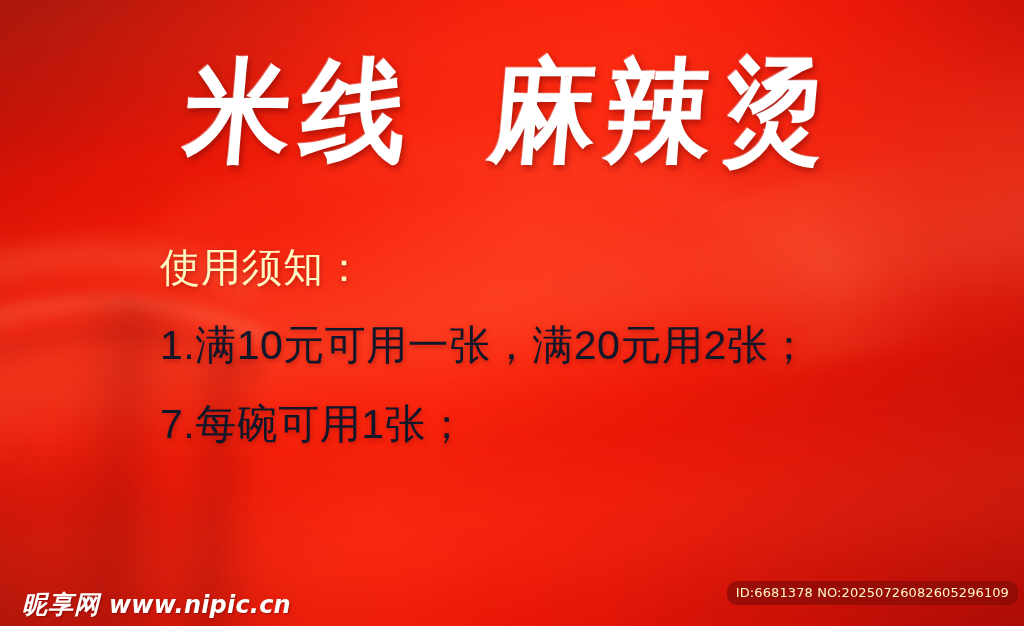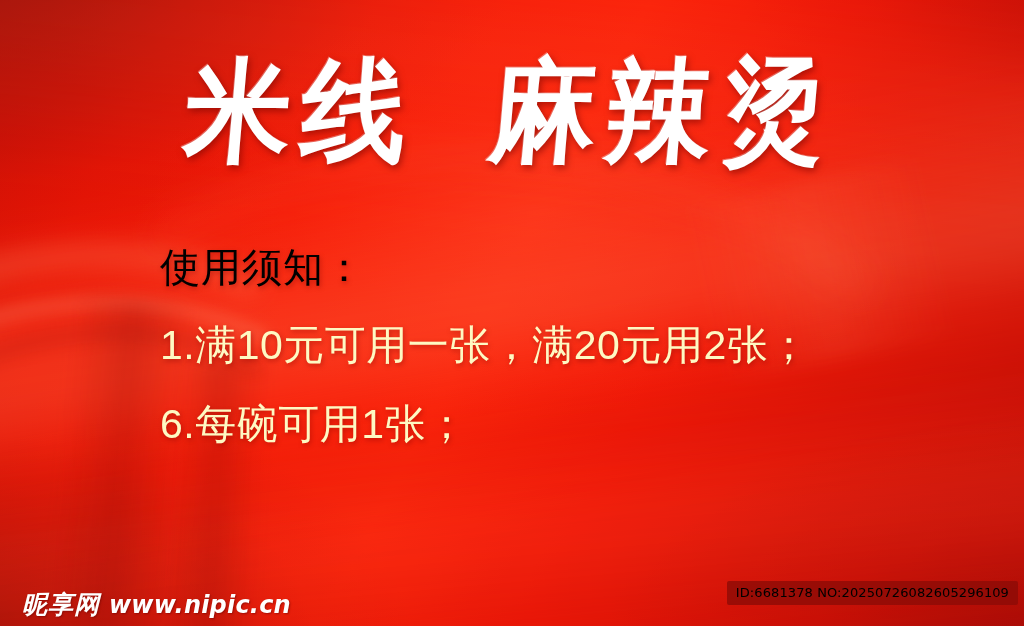--- a/index.html
+++ b/index.html
@@ -181,30 +181,30 @@
        2px 3px 7px rgba(110,4,2,0.55),
       -1px -1px 0 rgba(255,255,255,0.35);
   }
   .notice-block {
     position: absolute;
     left: 160px;
     top: 247px;
     width: 790px;
   }
   .notice-heading {
-    color: #000000;
+    color: #fef9c3;
     font-size: 40px;
     font-weight: 400;
     line-height: 1;
     letter-spacing: 1px;
     margin-bottom: 38px;
     text-shadow: 1px 2px 5px rgba(120,5,3,0.42);
   }
   .notice-item {
-    color: #fef9c3;
+    color: #0f172a;
     font-size: 41px;
     font-weight: 400;
     line-height: 1;
     letter-spacing: 0.5px;
     margin-bottom: 38px;
     white-space: nowrap;
     text-shadow: 1px 2px 5px rgba(120,5,3,0.42);
   }
   .notice-item:last-child { margin-bottom: 0; }
 
@@ -242,26 +242,26 @@
     font-style: italic;
     letter-spacing: 0.2px;
     line-height: 1;
     text-shadow: 1px 1px 2px rgba(100,4,2,0.5);
   }
   .wm-id {
     position: absolute;
     right: 14px;
     bottom: 21px;
     background: rgba(140,11,6,0.80);
-    color: #000000;
+    color: #fef9c3;
     font-family: "DejaVu Sans", "Liberation Sans", sans-serif;
     font-size: 13px;
     line-height: 1;
     padding: 5px 9px 6px 9px;
-    border-radius: 2px;
+    border-radius: 10px;
     letter-spacing: 0.1px;
     white-space: nowrap;
   }
 </style>
 </head>
 <body>
 
 <div id="poster">
 
   <div class="bg-layer bg-base"></div>
@@ -284,21 +284,21 @@
   <div class="crease crease-2"></div>
   <div class="crease crease-3"></div>
 
   <div class="content">
 
     <div class="title">米线  麻辣烫</div>
 
     <div class="notice-block">
       <div class="notice-heading">使用须知：</div>
       <div class="notice-item">1.满10元可用一张，满20元用2张；</div>
-      <div class="notice-item">6.每碗可用1张；</div>
+      <div class="notice-item">7.每碗可用1张；</div>
     </div>
 
     <div class="footer">
       <div class="wm-brand">
         <span class="wm-logo">昵享网</span>
         <span class="wm-url">www.nipic.cn</span>
       </div>
       <div class="wm-id">ID:6681378 NO:20250726082605296109</div>
     </div>
 

